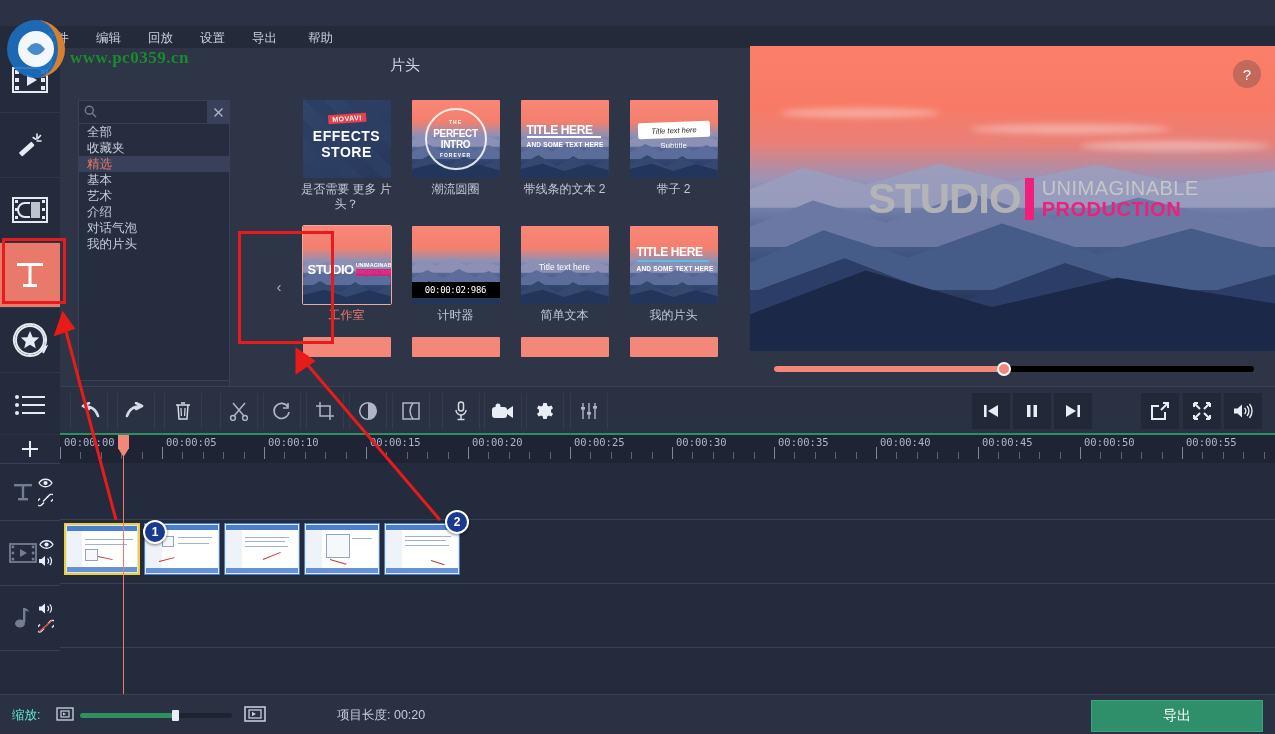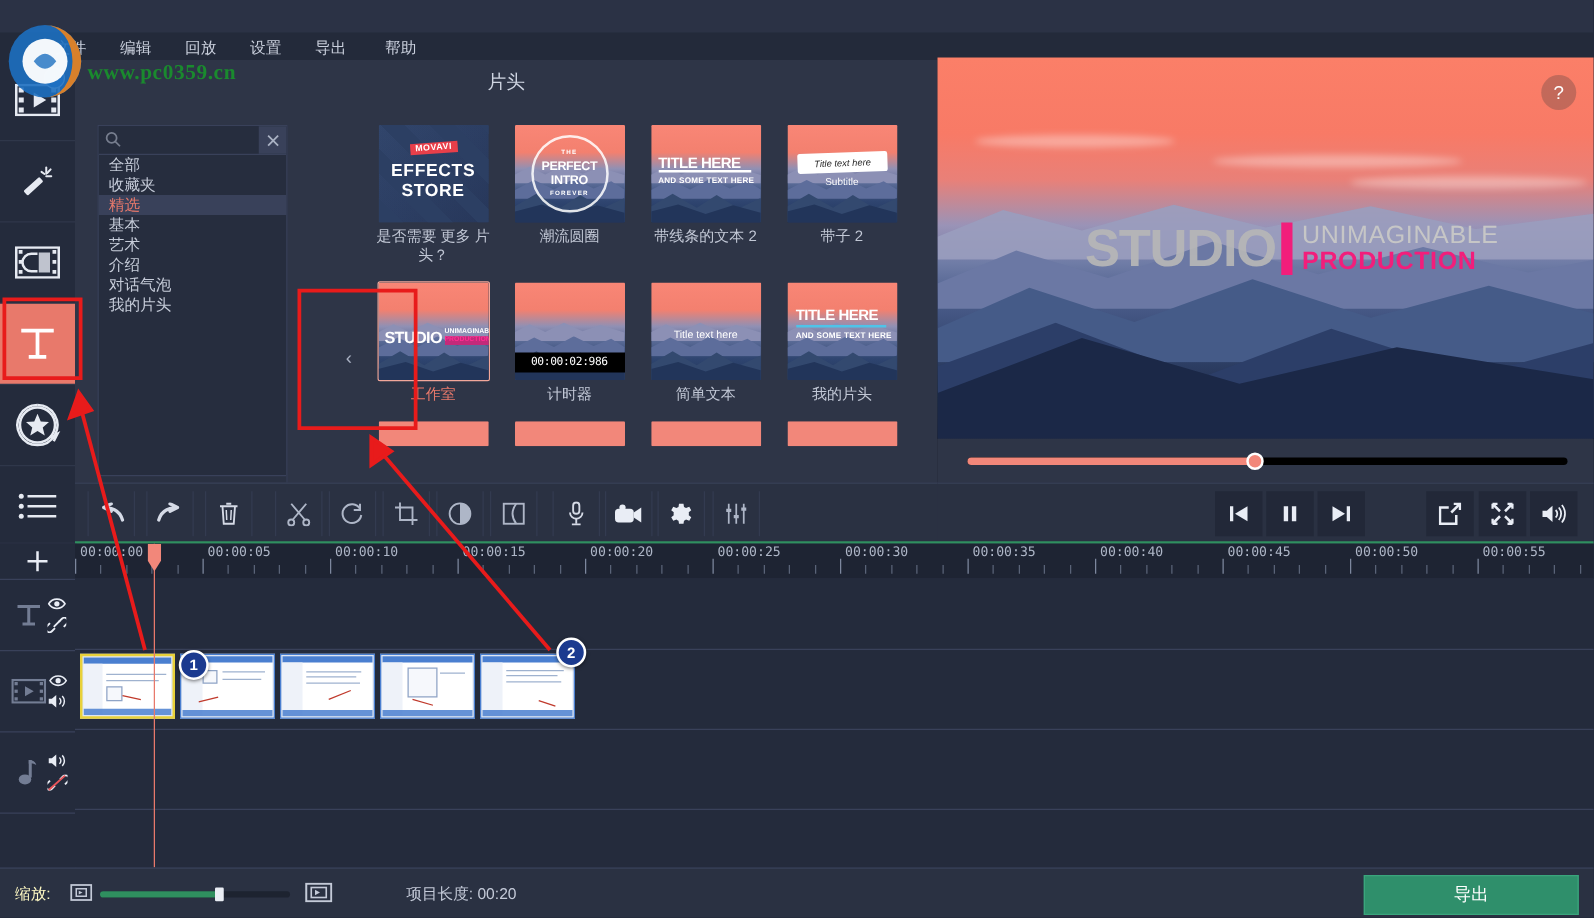--- a/index.html
+++ b/index.html
@@ -173,25 +173,25 @@
   .callout{position:absolute;width:20px;height:20px;border-radius:50%;background:#1b3a8f;color:#fff;
            border:2px solid #fff;font-size:12px;font-weight:bold;display:flex;align-items:center;justify-content:center;
            box-shadow:0 1px 3px rgba(0,0,0,.5);}
 
   
   .annbox{position:absolute;border:3px solid #e81b1b;box-sizing:border-box;pointer-events:none;}
   .annsvg{position:absolute;left:0;top:0;width:1275px;height:734px;pointer-events:none;}
 
   
   .status{position:absolute;left:0;top:694px;width:1275px;height:40px;background:#2a3142;border-top:1px solid #39415a;}
-  .zlabel{position:absolute;left:12px;top:12px;font-size:12.5px;color:#fef9c3;}
+  .zlabel{position:absolute;left:12px;top:12px;font-size:12.5px;color:#5eead4;}
   .ztrack{position:absolute;left:80px;top:18px;width:152px;height:5px;background:#1d2330;border-radius:3px;}
   .zfill{position:absolute;left:0;top:0;height:5px;width:96px;background:#2f8f5f;border-radius:3px;}
   .zknob{position:absolute;left:92px;top:-3px;width:7px;height:11px;background:#e9edf4;border-radius:1px;}
-  .plen{position:absolute;left:325px;top:12px;font-size:12.5px;color:#c4cad8;}
+  .plen{position:absolute;left:337px;top:12px;font-size:12.5px;color:#c4cad8;}
   .exportbtn{position:absolute;right:12px;top:5px;width:170px;height:30px;background:#2f8f6b;color:#fff;
              font-size:14px;display:flex;align-items:center;justify-content:center;border:1px solid #3aa57c;}
   svg{display:block;}
 </style>
 </head>
 <body>
 
 <div class="app">
 
 

